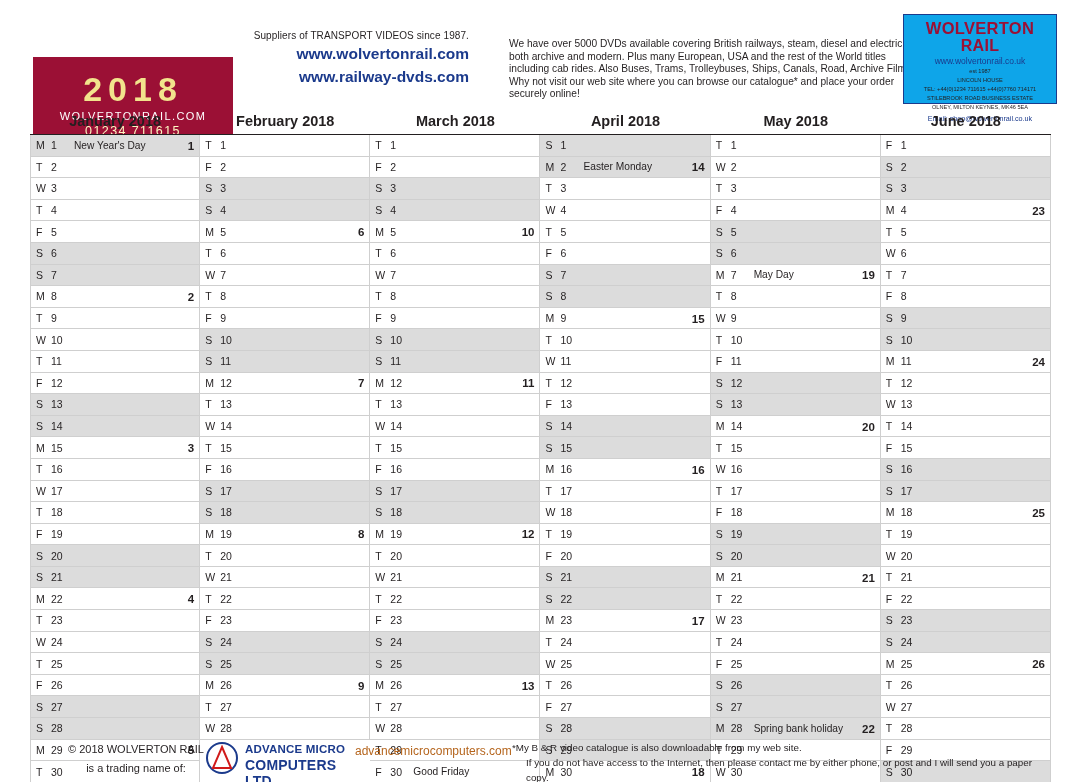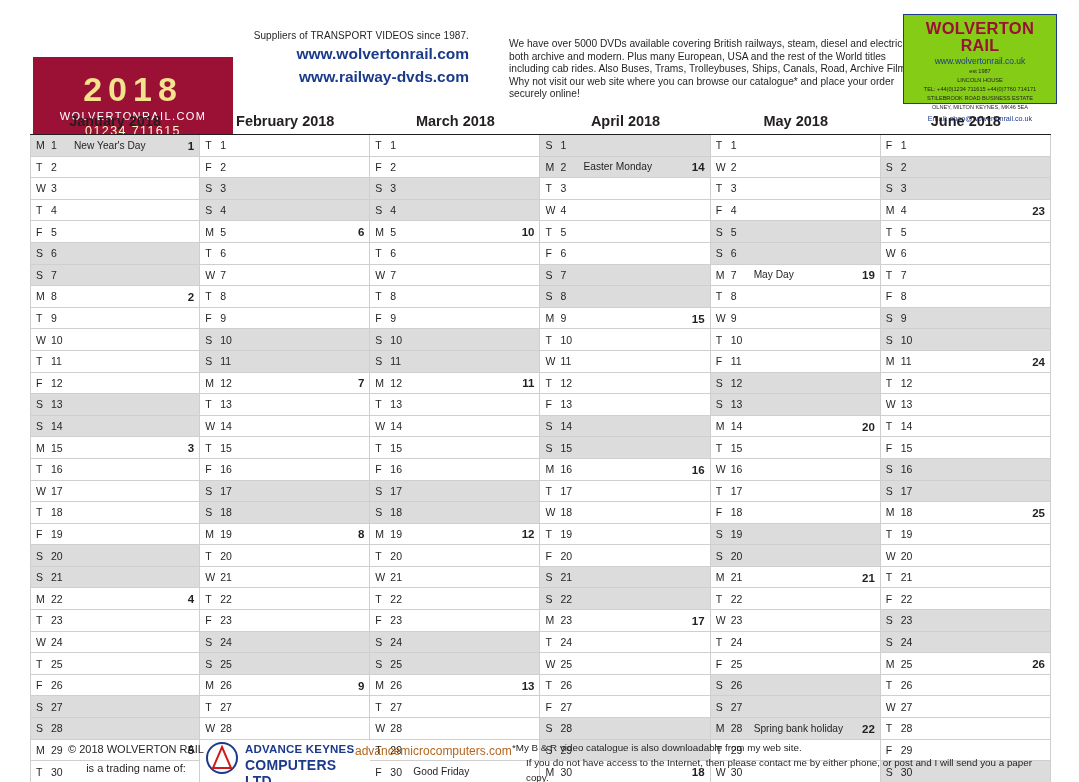--- a/index.html
+++ b/index.html
@@ -41,21 +41,21 @@
   #blurb-left .w1,#blurb-left .w2{
     font-size:15.5px;font-weight:bold;color:#1b3a8c;line-height:20px;margin-top:3px;
   }
   #blurb-right{
     position:absolute;left:509px;top:38px;width:405px;
     font-size:10.2px;line-height:12.6px;color:#231f20;
   }
 
   #logo-box{
     position:absolute;left:903px;top:14px;width:152px;height:88px;
-    border:1px solid #1b3a8c;background:#84cc16;
+    border:1px solid #1b3a8c;background:#0ea5e9;
     text-align:center;
   }
   #logo-box .wr1{font-size:16.5px;font-weight:bold;color:#9b1035;line-height:17px;margin-top:5px;letter-spacing:.3px;}
   #logo-box .wr2{font-size:16px;font-weight:bold;color:#9b1035;line-height:17px;letter-spacing:.3px;}
   #logo-box .wr-url{font-size:8.5px;color:#1b3a8c;margin-top:2px;}
   #logo-box .wr-sm{font-size:5.6px;color:#231f20;line-height:7px;margin-top:2px;}
   #logo-box .wr-em{font-size:7.2px;color:#1b3a8c;margin-top:3px;}
 
   
   #calendar{
@@ -1247,21 +1247,21 @@
     <div>is a trading name of:</div>
   </div>
 
   <div id="amc">
     <span class="logo-mark">
       <svg width="34" height="34" viewBox="0 0 34 34">
         <circle cx="17" cy="17" r="15" fill="none" stroke="#1b3a8c" stroke-width="2"></circle>
         <path d="M17 6 L26 27 L8 27 Z" fill="none" stroke="#d01a1a" stroke-width="2"></path>
       </svg>
     </span>
-    <span class="l1">ADVANCE KEYNES</span>
+    <span class="l1">ADVANCE MICRO</span>
     <span class="l2">COMPUTERS LTD.</span>
   </div>
 
   <div id="amc-url">advancemicrocomputers.com</div>
 
   <div id="foot-right">
     <div>*My B &amp; R video catalogue is also downloadable from my web site.</div>
     <div class="ln2">If you do not have access to the Internet, then please contact me by either phone, or post and I will send you a paper copy.</div>
   </div>
 </div>

